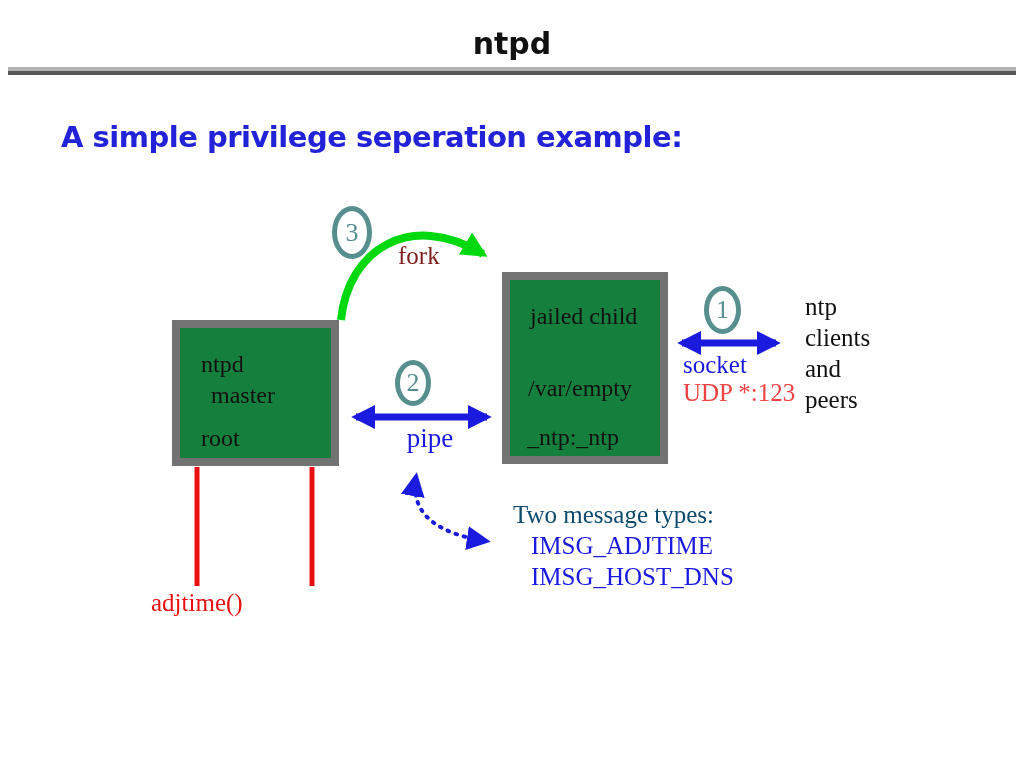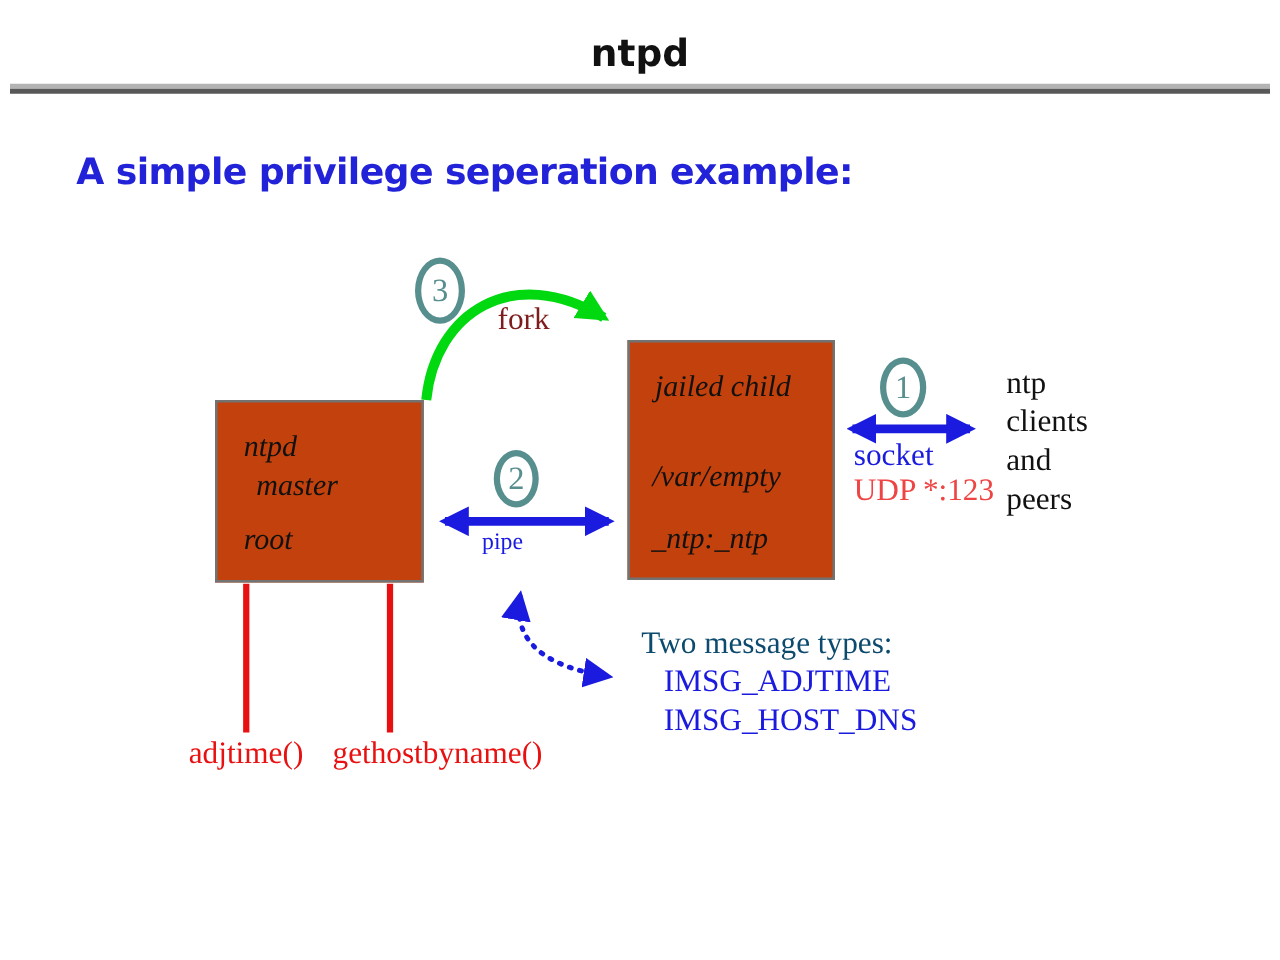--- a/index.html
+++ b/index.html
@@ -7,33 +7,33 @@
          font-family:"Liberation Serif",serif;border-radius:23px;}
   .title{position:absolute;top:26px;left:0;width:100%;text-align:center;
          font-family:"DejaVu Sans",sans-serif;font-weight:bold;font-size:30px;color:#111;}
   .sep{position:absolute;top:67px;left:8px;width:1008px;}
   .sep-light{height:4px;background:#b3b3b3;}
   .sep-dark{height:4px;background:#585858;}
   .subtitle{position:absolute;left:25px;top:120px;
             font-family:"DejaVu Sans",sans-serif;font-weight:bold;font-size:29px;
             letter-spacing:-0.5px;color:#2222d8;margin-left:36px;}
   .overlay{position:absolute;left:0;top:0;width:1024px;height:768px;}
-  .pbox{position:absolute;border:2px solid #737373;background:#c2410c;box-sizing:border-box;font-style:italic;}
+  .pbox{position:absolute;border:8px solid #737373;background:#15803d;box-sizing:border-box;}
   .box-master{left:172px;top:320px;width:167px;height:146px;}
   .box-child{left:502px;top:272px;width:166px;height:192px;}
   .pbox span{position:absolute;font-size:24px;color:#111;white-space:nowrap;}
   .badge{position:absolute;border:5px solid #578e8e;border-radius:50%;box-sizing:border-box;
          display:flex;align-items:center;justify-content:center;
          color:#578e8e;font-size:26px;background:transparent;}
   .badge-3{left:332px;top:206px;width:40px;height:53px;}
   .badge-2{left:395px;top:360px;width:36px;height:46px;}
   .badge-1{left:704px;top:286px;width:37px;height:48px;}
   .lbl{position:absolute;font-size:25px;white-space:nowrap;}
   .lbl-fork{left:398px;top:242px;color:#7f1d1d;}
-  .lbl-pipe{left:370px;top:423px;width:64px;text-align:center;color:#1b1be0;font-size:19px;}
+  .lbl-pipe{left:398px;top:423px;width:64px;text-align:center;color:#1b1be0;font-size:27px;}
   .lbl-socket{left:683px;top:351px;color:#1b1be0;}
   .lbl-udp{left:683px;top:379px;color:#ef4444;}
   .peers{position:absolute;left:805px;top:291px;font-size:25px;color:#111;line-height:31px;}
   .lbl-msgtitle{left:513px;top:501px;color:#0c4a6e;}
   .lbl-msg1{left:531px;top:532px;color:#1b1be0;}
   .lbl-msg2{left:531px;top:563px;color:#1b1be0;}
   .lbl-adjtime{left:151px;top:589px;color:#e81010;}
   .lbl-gethost{left:266px;top:589px;color:#e81010;}
 </style>
 </head>
@@ -107,15 +107,14 @@
     <div>clients</div>
     <div>and</div>
     <div>peers</div>
   </div>
 
   <div class="lbl lbl-msgtitle">Two message types:</div>
   <div class="lbl lbl-msg1">IMSG_ADJTIME</div>
   <div class="lbl lbl-msg2">IMSG_HOST_DNS</div>
 
   <div class="lbl lbl-adjtime">adjtime()</div>
-  <div class="lbl lbl-gethost">gethostbyname()</div>
 
 </div>
 
 </body></html>

